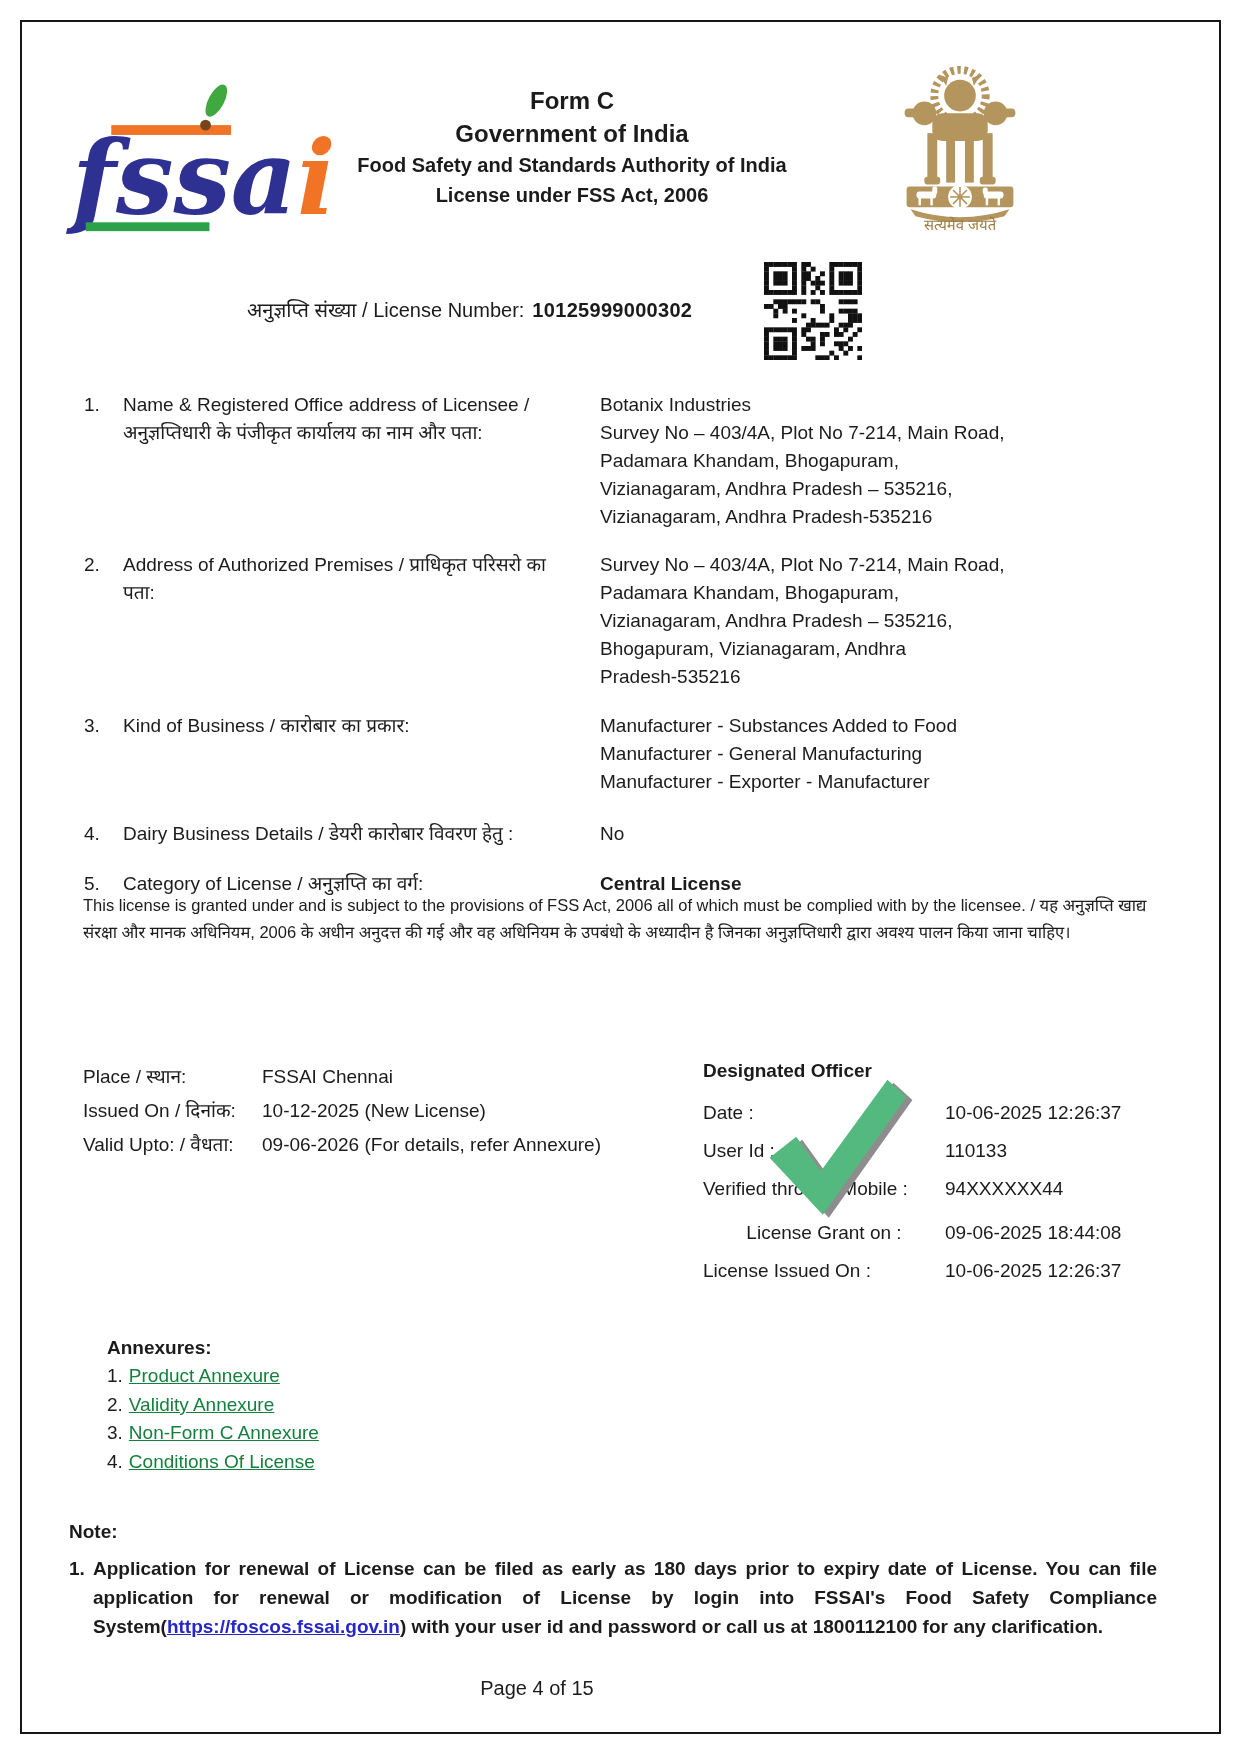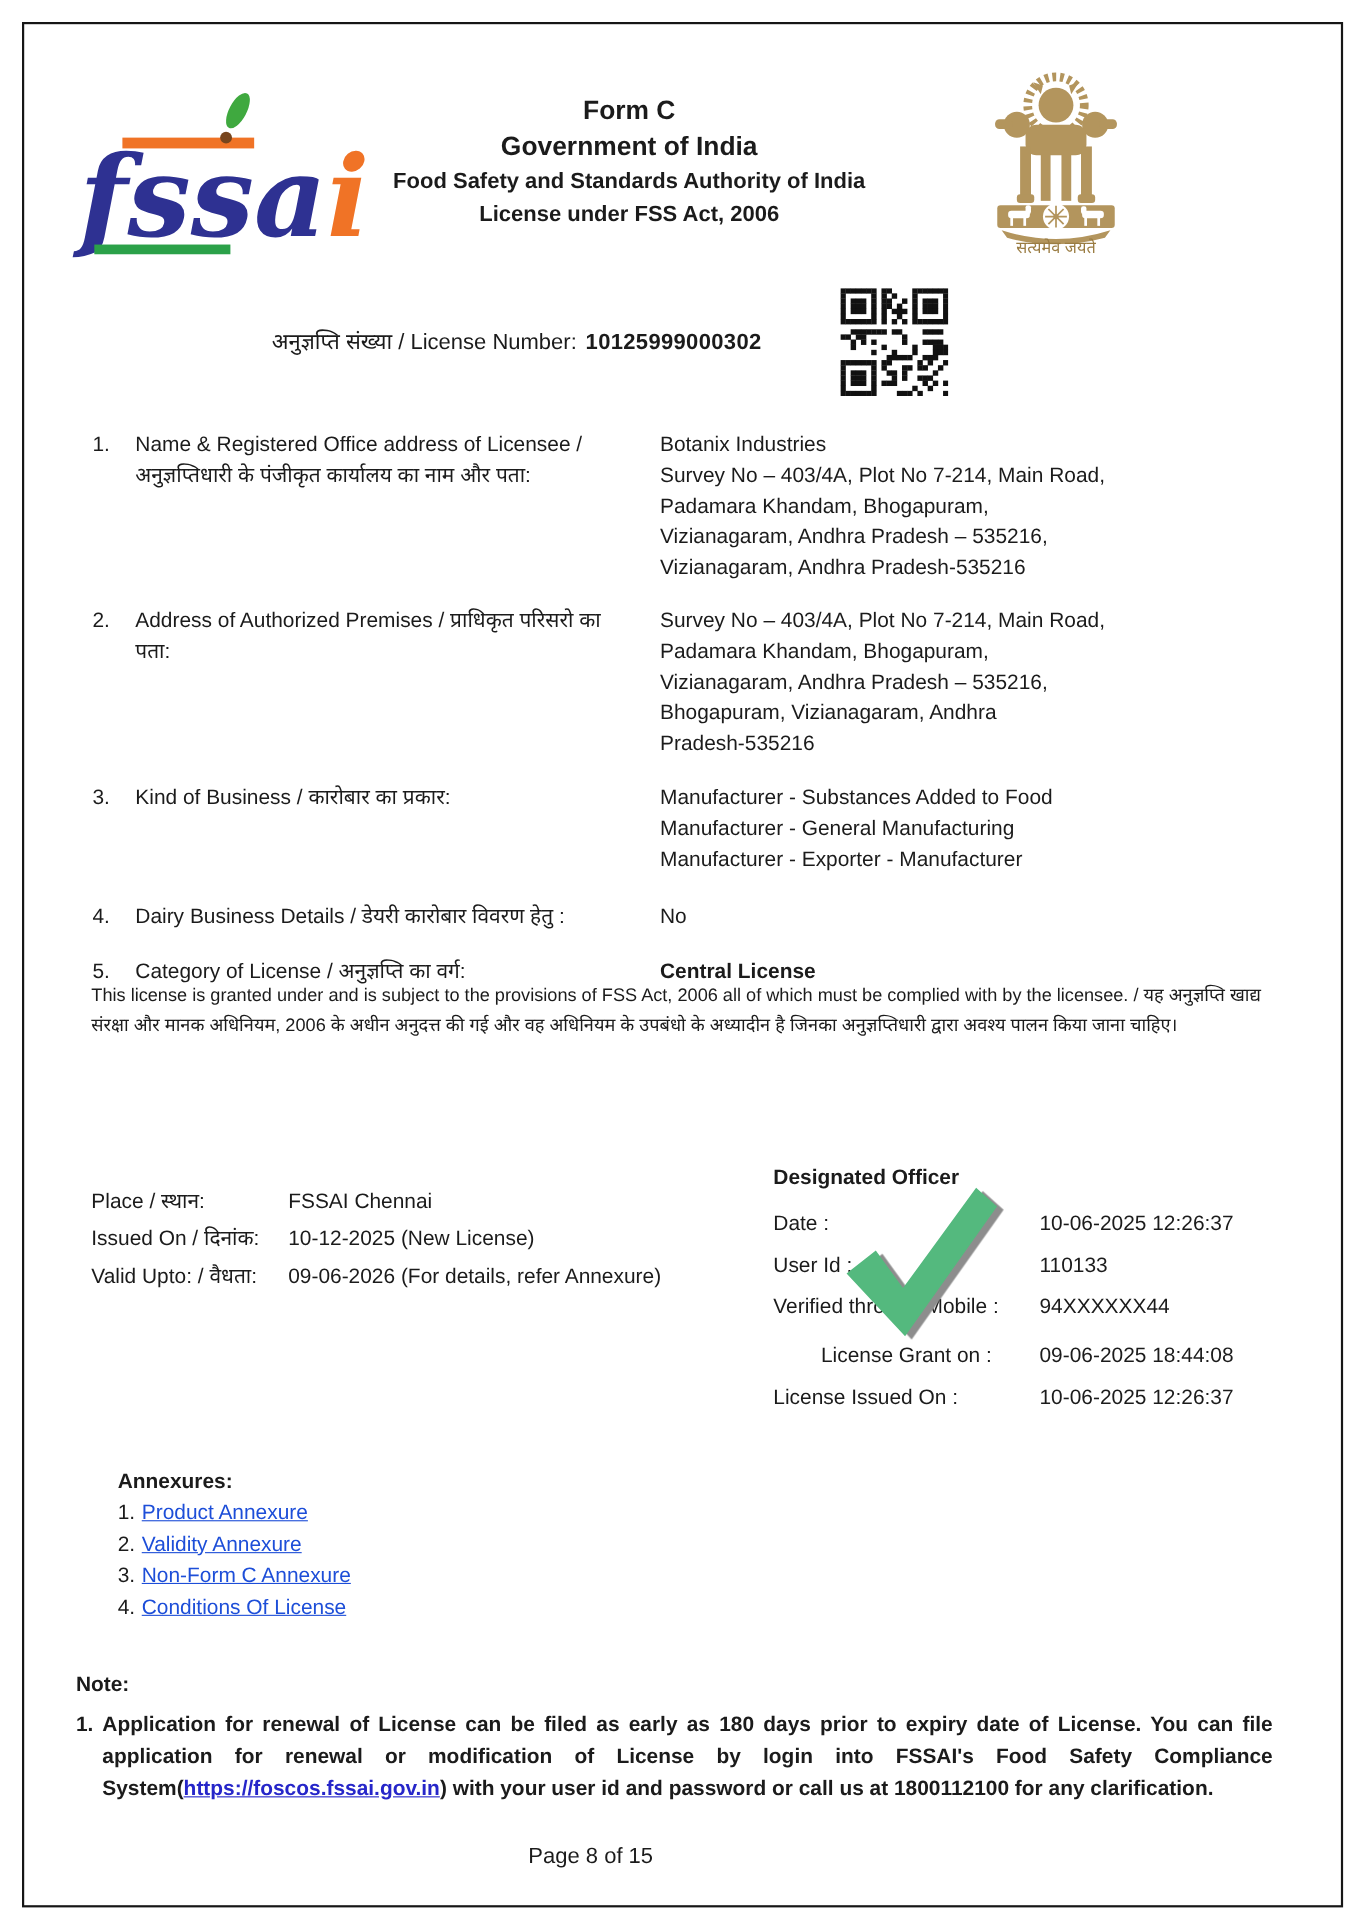--- a/index.html
+++ b/index.html
@@ -24,39 +24,39 @@
   .field { position:absolute; left:84px; width:1080px; font-size:19px; line-height:28px; }
   .fnum { position:absolute; left:0; top:0; }
   .flabel { position:absolute; left:39px; top:0; width:452px; }
   .fvalue { position:absolute; left:516px; top:0; width:540px; }
   .f0 { top:391px; } .f1 { top:551px; } .f2 { top:712px; } .f3 { top:820px; } .f4 { top:870px; }
   .bold { font-weight:bold; }
 
   .compliance { position:absolute; left:83px; top:892px; width:1080px; font-size:16.5px; line-height:27px; }
 
   
-  .issue-block { position:absolute; left:83px; top:1060px; width:560px; font-size:19px;margin-top:16px; }
+  .issue-block { position:absolute; left:83px; top:1060px; width:560px; font-size:19px; }
   .issue-row { display:flex; line-height:34px; }
   .issue-label { width:179px; }
 
   
   .officer-block { position:absolute; left:703px; top:1060px; width:470px; font-size:19px; }
   .officer-title { font-weight:bold; }
   .officer-row { position:absolute; display:flex; width:470px; }
   .officer-label { width:242px; }
   .or0 { top:42px; } .or1 { top:80px; } .or2 { top:118px; } .or3 { top:162px;text-align:center; } .or4 { top:200px; }
 
   .check { position:absolute; left:762px; top:1076px; z-index:3; }
   .check svg { filter:drop-shadow(6px 3px 0 #8d8d8d); }
 
   
   .annexures { position:absolute; left:107px; top:1334px; font-size:19px; }
   .annex-title { font-weight:bold; line-height:28px; }
   .annex-item { line-height:28.5px; }
-  .annex-link { color:#1d4ed8; text-decoration:underline; cursor:pointer; margin-left:6px; }
+  .annex-link { color:#15803d; text-decoration:underline; cursor:pointer; margin-left:6px; }
 
   
   .note-block { position:absolute; left:69px; top:1518px; width:1090px; font-size:19px; }
   .note-title { font-weight:bold; line-height:28px; margin-bottom:8px; }
   .note-item { display:flex; }
   .note-num { font-weight:bold; width:24px; line-height:29px; }
   .note-body { width:1064px; font-weight:bold; text-align:justify; line-height:29px; }
   .note-link { color:#2626c9; text-decoration:underline; font-weight:bold; cursor:pointer;margin-top:40px; }
 
   .footer { position:absolute; left:417px; top:1677px; width:240px; text-align:center; font-size:20px; }
@@ -443,14 +443,14 @@
   <div class="note-block">
     <div class="note-title">Note:</div>
     <div class="note-item">
       <span class="note-num">1.</span>
       <div class="note-body">
         <span>Application for renewal of License can be filed as early as 180 days prior to expiry date of License. You can file application for renewal or modification of License by login into FSSAI's Food Safety Compliance System(</span><a class="note-link">https://foscos.fssai.gov.in</a><span>) with your user id and password or call us at 1800112100 for any clarification.</span>
       </div>
     </div>
   </div>
 
-  <div class="footer">Page 8 of 15</div>
+  <div class="footer">Page 4 of 15</div>
 </div>
 
 </body></html>

